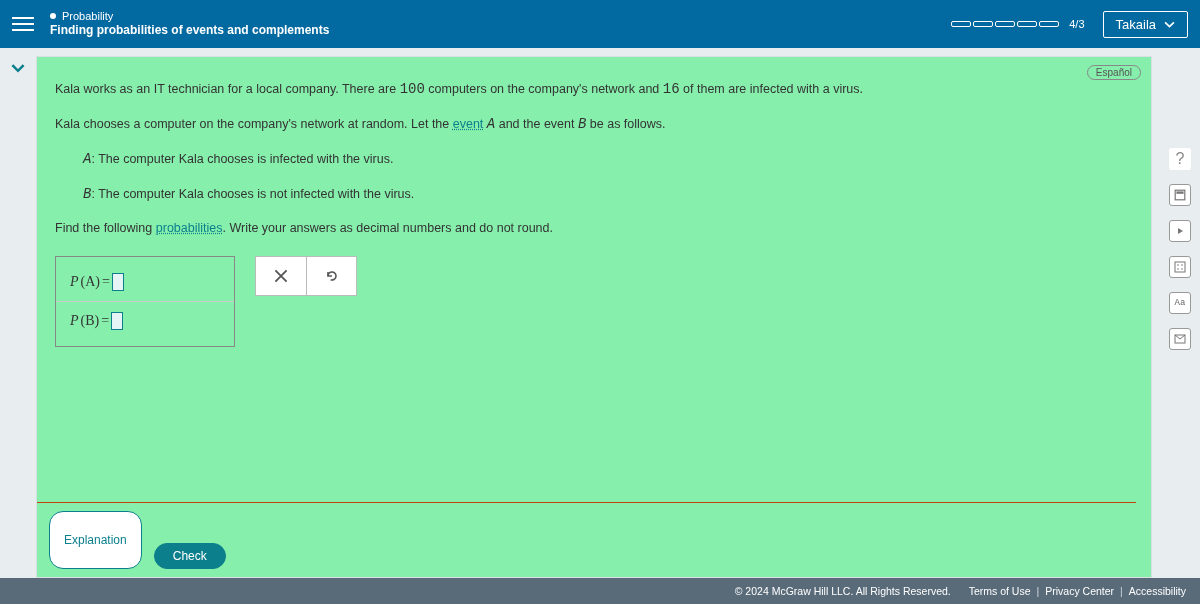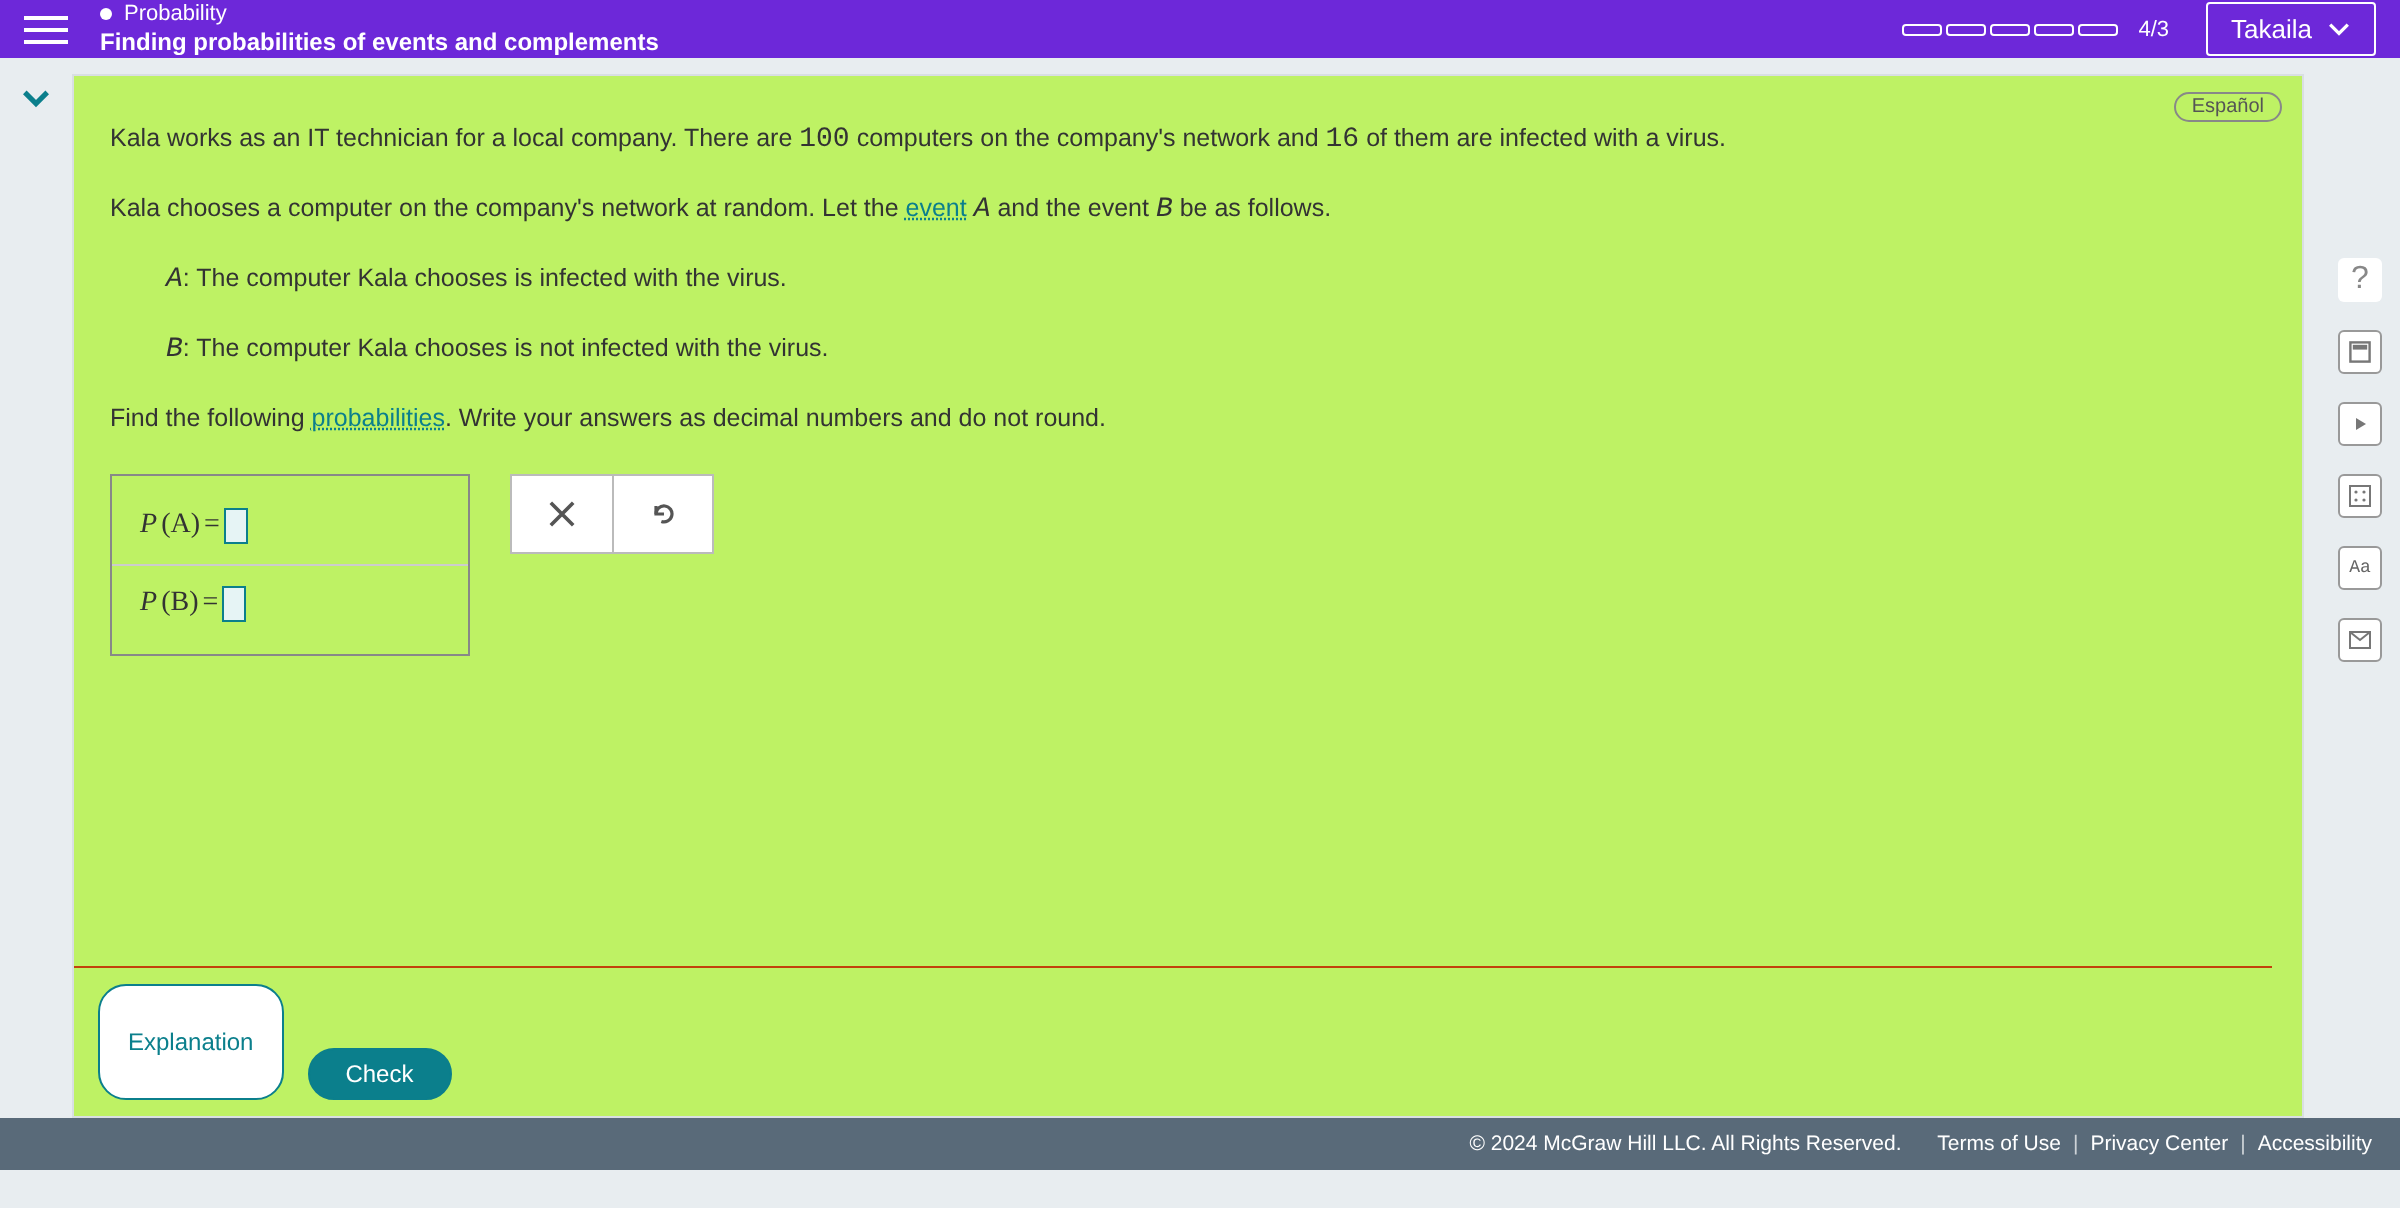--- a/index.html
+++ b/index.html
@@ -6,23 +6,23 @@
   body {
     font-family: Verdana, Arial, sans-serif;
     background: #e8edf0;
     width: 1200px;
     height: 604px;
     overflow: hidden;
     font-size: 12px;
     color: #333;
   }
   .header {
-    background: #6d28d9;
+    background: #0369a1;
     color: #fff;
-    height: 29px;
+    height: 48px;
     display: flex;
     align-items: center;
     padding: 0 12px;
   }
   .hamburger {
     width: 22px; height: 22px;
     display: flex; flex-direction: column; justify-content: center;
     gap: 4px; margin-right: 16px; cursor: pointer;
   }
   .hamburger div { height: 2px; background: #fff; }
@@ -50,21 +50,21 @@
   .collapse-col {
     width: 36px;
     display: flex; justify-content: center; padding-top: 10px;
   }
   .collapse-btn {
     width: 20px; height: 20px; cursor: pointer;
     display:flex;align-items:center;justify-content:center;
   }
   .content {
     flex: 1;
-    background: #bef264;
+    background: #86efac;
     margin: 8px 8px 0 0;
     position: relative;
     padding: 14px 18px 50px 18px;
     border: 1px solid #d9dfe2;
   }
   .lang-btn {
     position: absolute; top: 8px; right: 10px;
     border: 1px solid #888; border-radius: 10px;
     font-size: 10px; padding: 1px 8px; cursor: pointer;
     color: #555;

